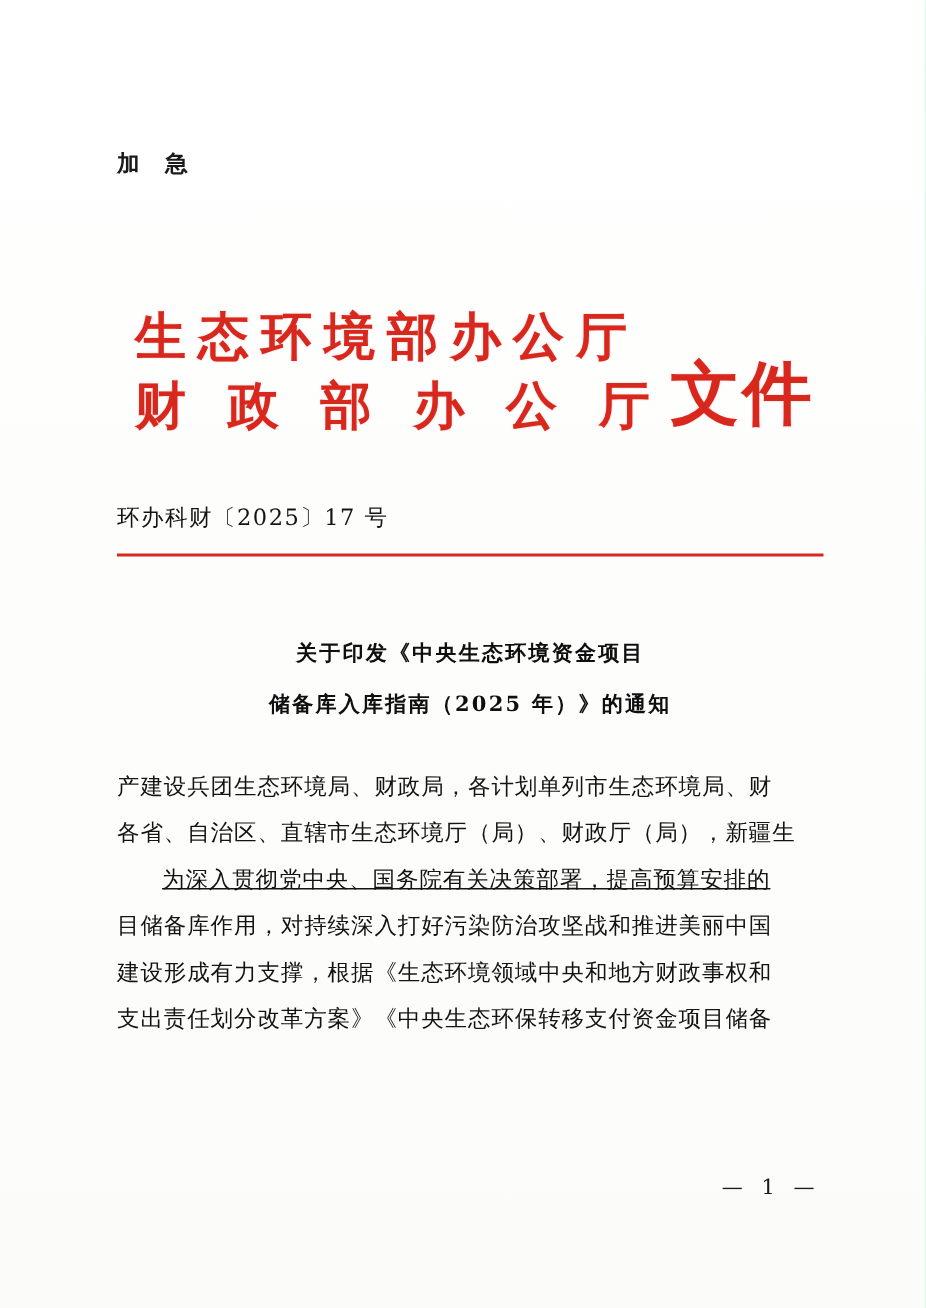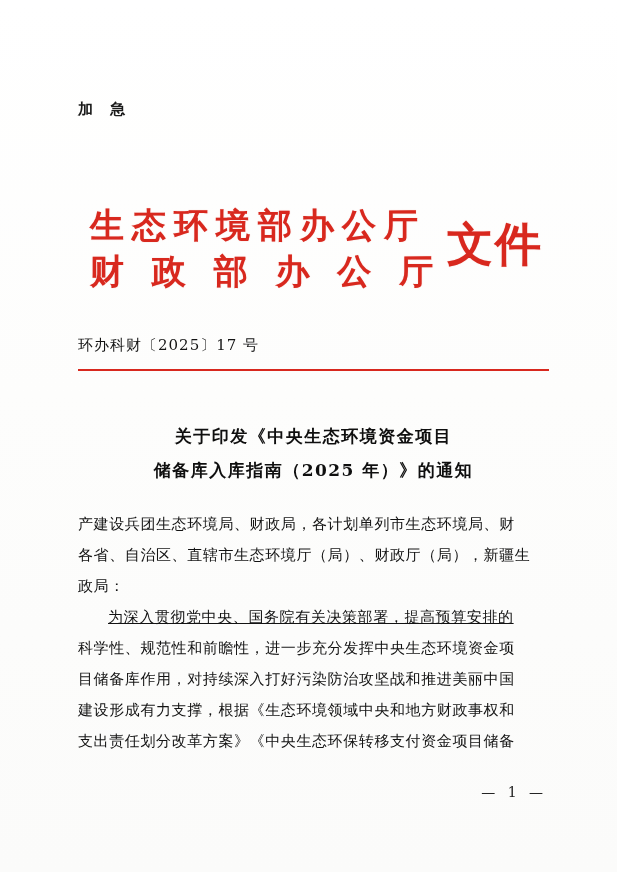--- a/index.html
+++ b/index.html
@@ -64,21 +64,21 @@
     font-size: 34px;
     letter-spacing: 8px;
     line-height: 46px;
     white-space: nowrap;
     font-family: "DejaVu Serif", "Liberation Serif", serif;
     text-shadow: 0 0 1px rgba(216,40,30,0.35);
   }
   .masthead-wen {
     position: absolute;
     right: 6px;
-    top: 14px;
+    top: 32px;
     color: #d8281e;
     font-weight: bold;
     font-size: 46px;
     letter-spacing: 2px;
     line-height: 56px;
     font-family: "DejaVu Serif", "Liberation Serif", serif;
     text-shadow: 0 0 1px rgba(216,40,30,0.35);
   }
 
   .doc-number {
@@ -94,21 +94,21 @@
     height: 2px;
     background: #d8281e;
     width: 100%;
   }
 
   .title-block {
     margin-top: 48px;
     text-align: center;
   }
   .title-line {
-    font-size: 17px;
+    font-size: 14px;
     font-weight: bold;
     letter-spacing: 1.5px;
     line-height: 34px;
     color: #0f0f0f;
   }
 
   .body-block {
     margin-top: 22px;
   }
   .body-line {
@@ -156,23 +156,21 @@
     <div class="red-rule"></div>
 
     <div class="title-block">
       <div class="title-line">关于印发《中央生态环境资金项目</div>
       <div class="title-line">储备库入库指南（2025 年）》的通知</div>
     </div>
 
     <div class="body-block">
       <div class="body-line">产建设兵团生态环境局、财政局，各计划单列市生态环境局、财</div>
       <div class="body-line">各省、自治区、直辖市生态环境厅（局）、财政厅（局），新疆生</div>
-      <div class="body-line">政局：</div>
       <div class="body-line indent">为深入贯彻党中央、国务院有关决策部署，提高预算安排的</div>
-      <div class="body-line">科学性、规范性和前瞻性，进一步充分发挥中央生态环境资金项</div>
       <div class="body-line">目储备库作用，对持续深入打好污染防治攻坚战和推进美丽中国</div>
       <div class="body-line">建设形成有力支撑，根据《生态环境领域中央和地方财政事权和</div>
       <div class="body-line">支出责任划分改革方案》《中央生态环保转移支付资金项目储备</div>
     </div>
 
   </div>
 
   <div class="page-number">— 1 —</div>
 </div>
 

